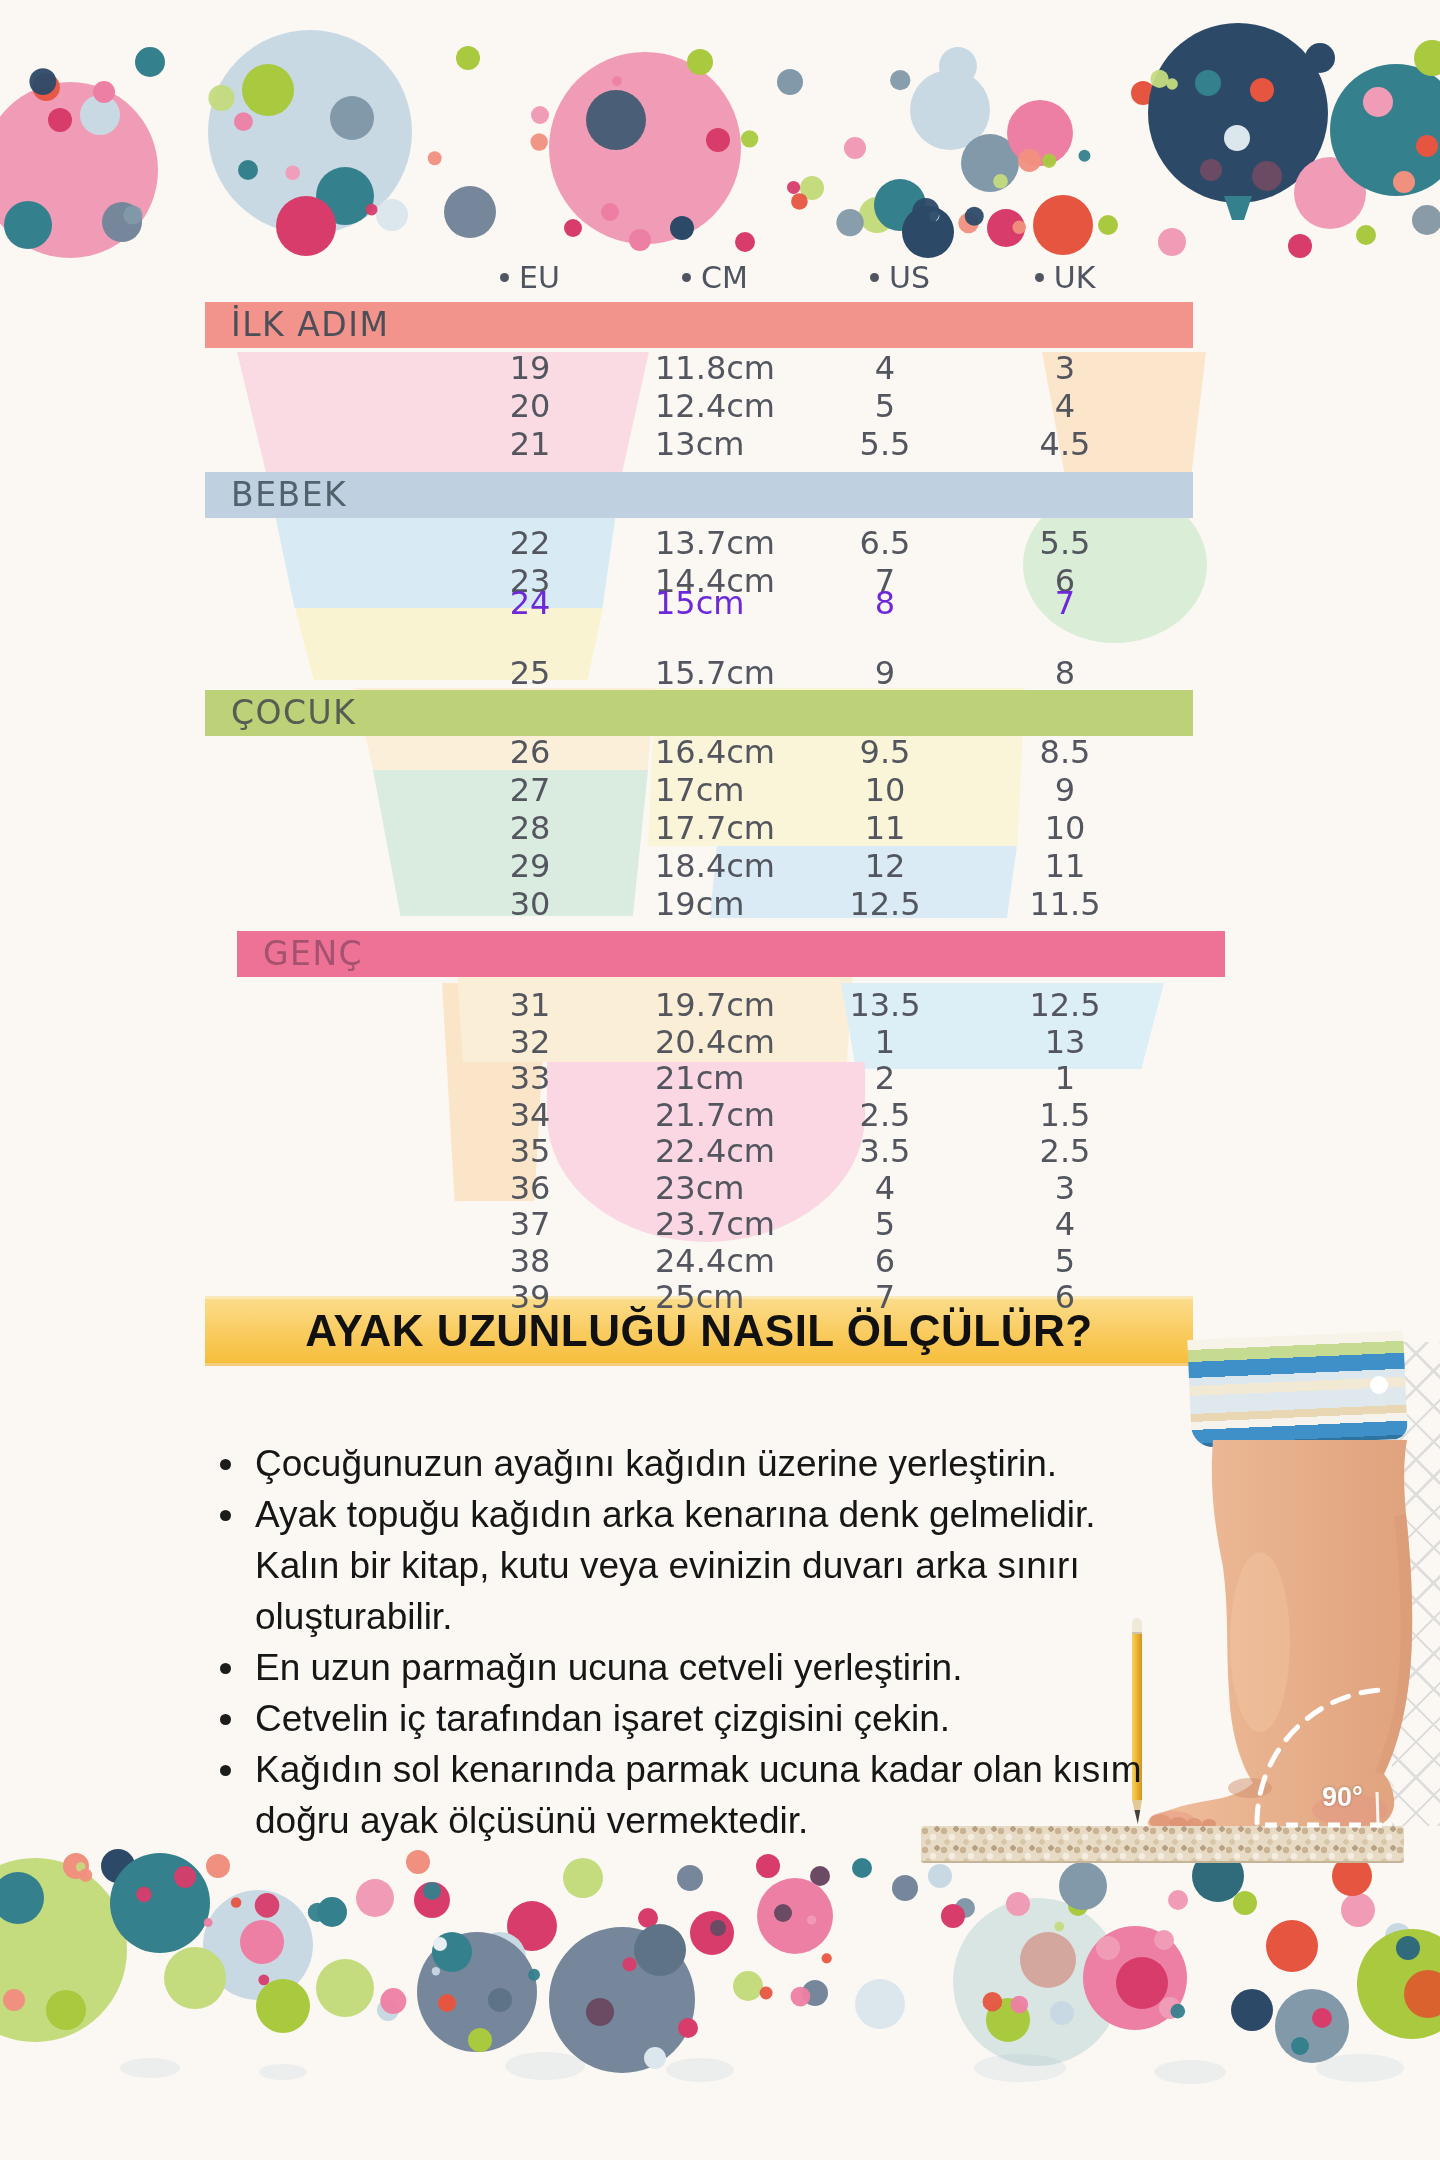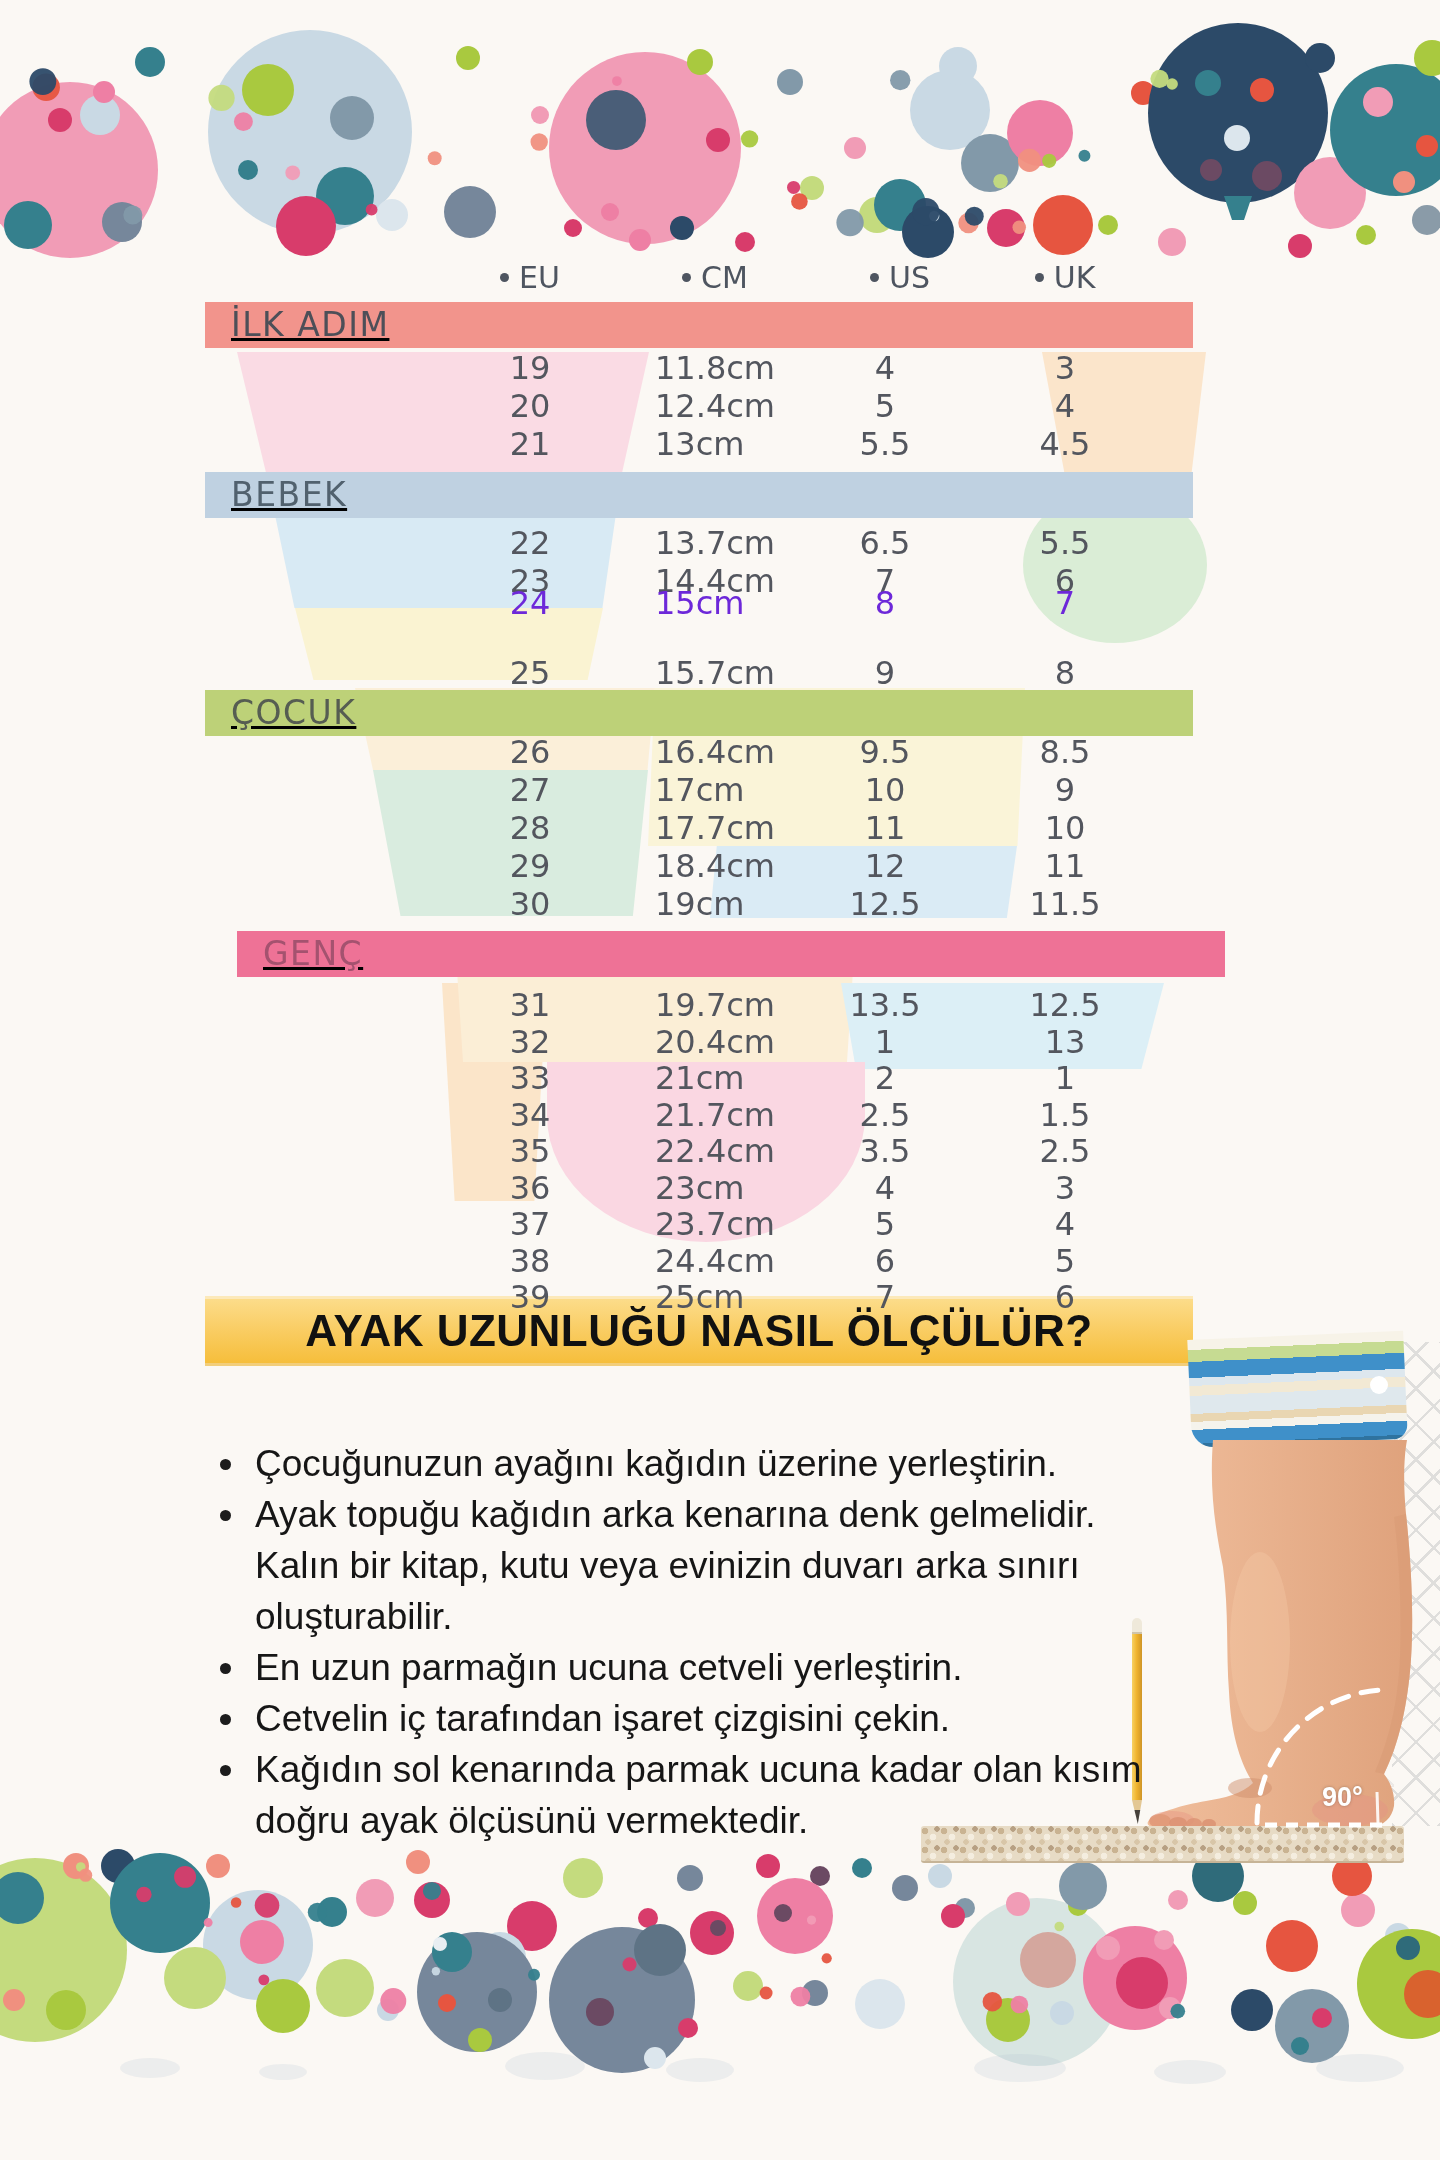--- a/index.html
+++ b/index.html
@@ -11,21 +11,21 @@
 
   
   .table-wrap{position:absolute;left:205px;top:250px;width:995px;height:1085px;}
   .wm{position:absolute;z-index:0;}
   .col-headers{position:absolute;top:5px;left:0;width:995px;height:44px;color:#4E5560;
     font-family:"DejaVu Sans",sans-serif;font-size:30px;z-index:2;}
   .hcell{position:absolute;display:flex;align-items:center;justify-content:center;gap:10px;height:44px;}
   .h-eu{left:245px;width:160px}.h-cm{left:435px;width:150px}.h-us{left:615px;width:160px}.h-uk{left:780px;width:160px}
   .hdot{width:9px;height:9px;border-radius:50%;background:#4E5560;flex:0 0 auto;}
   #table-sections{position:absolute;inset:0;z-index:2;}
-  .sec-bar{position:absolute;left:0;width:988px;height:46px;text-decoration:underline;}
+  .sec-bar{position:absolute;left:0;width:988px;height:46px;}
   .sec-label{display:block;padding-left:26px;line-height:46px;font-size:33px;letter-spacing:1.5px;
     font-weight:500;font-family:"DejaVu Sans",sans-serif;}
   .size-row{position:absolute;left:0;width:995px;height:38px;font-family:"DejaVu Sans",sans-serif;
     font-size:32px;line-height:38px;color:#53565E;}
   .cell{position:absolute;top:0;}
   .cell-eu{left:245px;width:160px;text-align:center}
   .cell-cm{left:450px;width:210px;text-align:left}
   .cell-us{left:605px;width:150px;text-align:center}
   .cell-uk{left:780px;width:160px;text-align:center}
 

